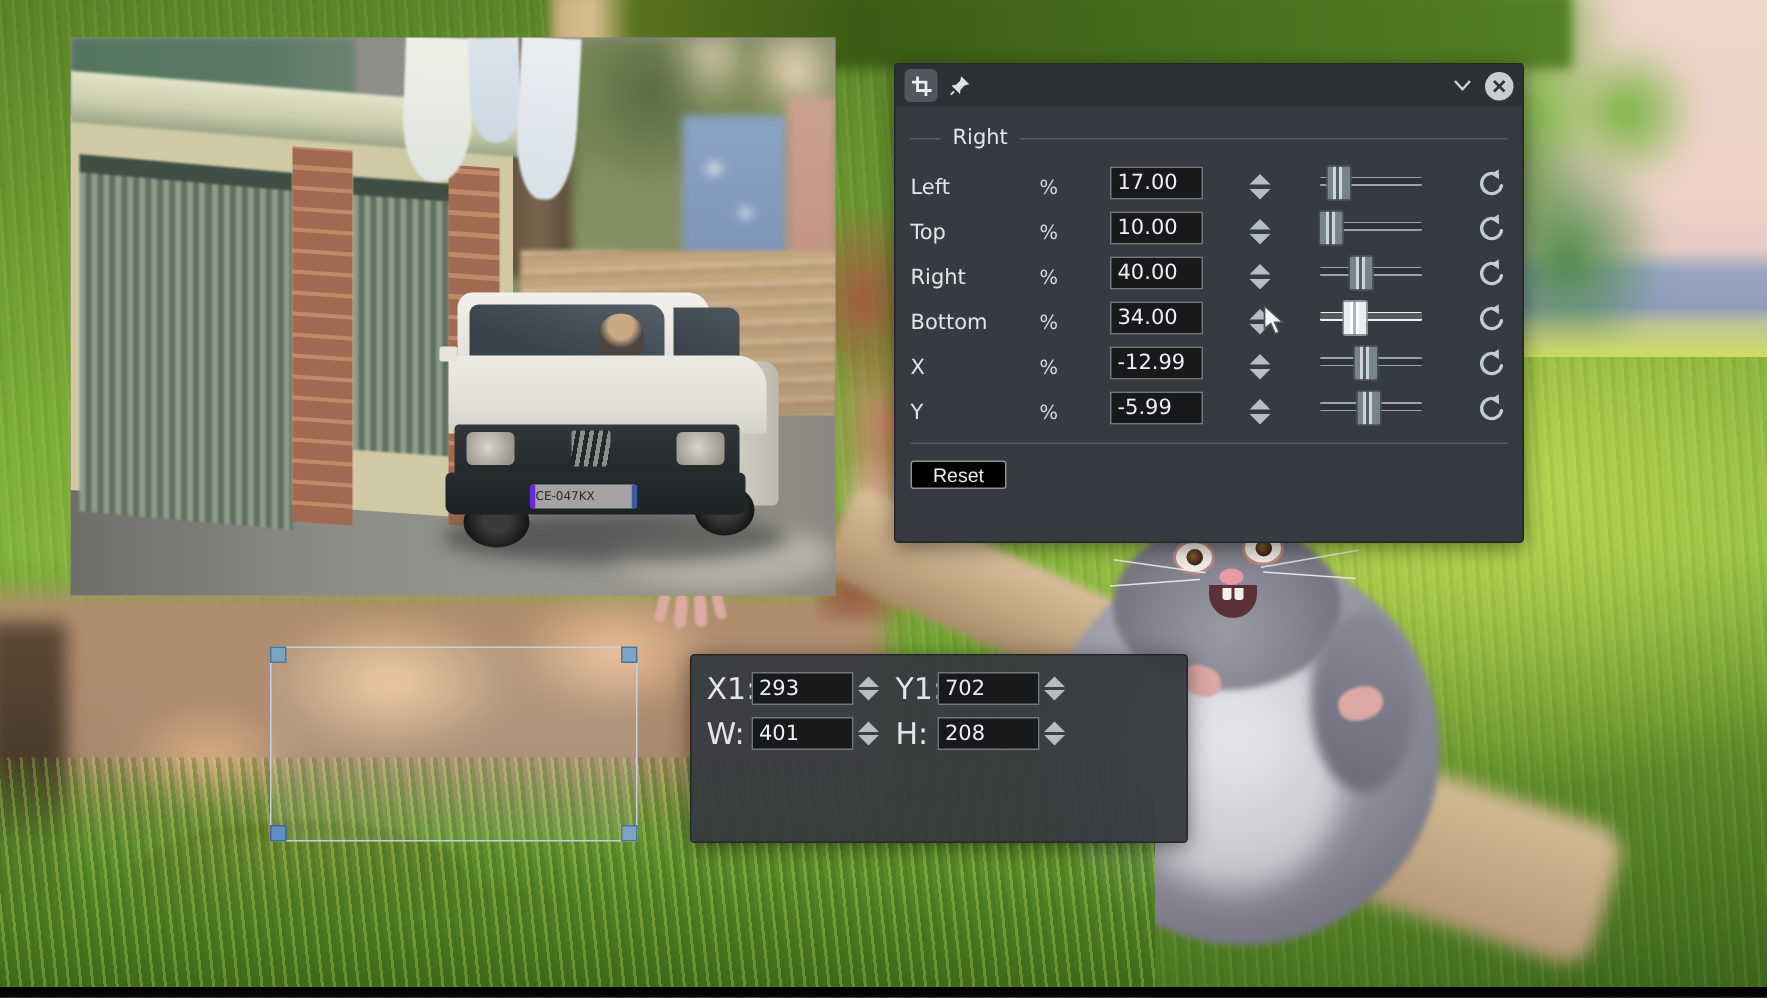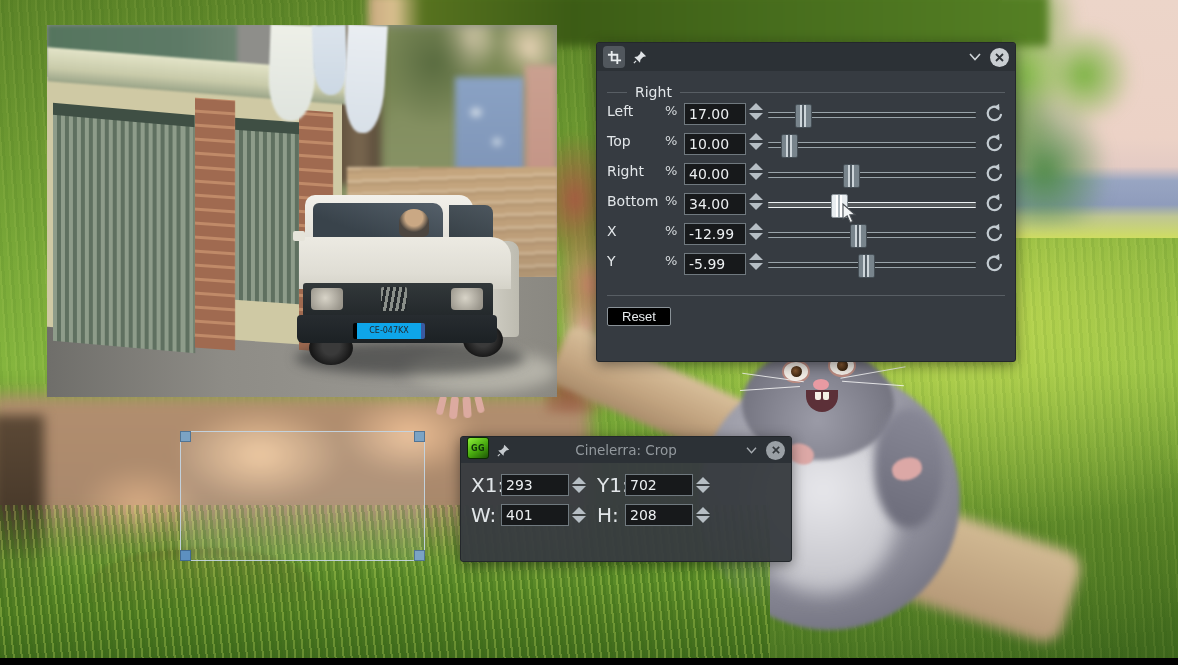--- a/index.html
+++ b/index.html
@@ -158,23 +158,23 @@
   .car-side{left:428px;top:216px;width:44px;height:96px;border-radius:0 10px 4px 0;
     background:linear-gradient(90deg,#d8d6cc,#bdbbb0);}
   .car-grille{left:256px;top:258px;width:190px;height:34px;border-radius:3px;
     background:linear-gradient(180deg,#32383a,#23282b);}
   .car-light{top:263px;width:32px;height:22px;border-radius:4px;background:radial-gradient(circle at 45% 45%,#d8d4c8,#9a968c 80%);}
   .cl-l{left:264px;} .cl-r{left:404px;}
   .car-fiat{left:334px;top:262px;width:26px;height:24px;
     background:repeating-linear-gradient(100deg,#8a8f8a 0 3px,#23282b 3px 6px);border-radius:2px;}
   .car-bumper{left:250px;top:290px;width:200px;height:28px;border-radius:4px 4px 6px 6px;
     background:linear-gradient(180deg,#272c30,#1c2124);}
-  .car-plate{left:306px;top:298px;width:64px;height:16px;border-radius:2px;background:#0ea5e9;
-    border-left:4px solid #000000;border-right:4px solid #3a5aa0;
-    font-size:8px;line-height:16px;text-align:center;color:#23282e;letter-spacing:0;}
+  .car-plate{left:306px;top:298px;width:64px;height:16px;border-radius:2px;background:#a3a3a3;
+    border-left:4px solid #6d28d9;border-right:4px solid #3a5aa0;
+    font-size:8px;line-height:16px;text-align:left;color:#23282e;letter-spacing:0;}
   .car-wheel{background:radial-gradient(circle at 50% 45%,#3a3a3a 30%,#181818 70%);border-radius:50%;}
   .cw-l{left:262px;top:306px;width:44px;height:34px;}
   .cw-r{left:416px;top:298px;width:40px;height:34px;}
   .car-mirror{left:246px;top:206px;width:12px;height:10px;background:#e6e4da;border-radius:2px;}
 
   
   .crop-rect{left:180px;top:431px;width:243px;height:128px;
     border:1px solid rgba(195,212,226,.95);background:rgba(235,243,250,.10);}
   .crop-handle{position:absolute;width:9px;height:9px;background:#7ba3c4;border:1px solid rgba(30,60,90,.45);}
   .ch-tl{left:-1px;top:-1px;} .ch-tr{right:-1px;top:-1px;}
@@ -198,21 +198,21 @@
   .chev{display:flex;}
   .closebtn{width:19px;height:19px;border-radius:50%;background:#c9ced2;display:flex;align-items:center;justify-content:center;}
   .dlg2 .closebtn{background:#9aa0a5;}
 
   .dlg-body{position:relative;padding:6px 10px 0 10px;}
   .legend{display:flex;align-items:center;height:18px;margin:6px 0 2px 0;}
   .legend .seg{height:1px;background:#585e64;}
   .legend .seg.l{width:20px;}
   .legend .seg.r{flex:1;}
   .legend .ltext{padding:0 8px;font-size:14px;color:#e2e6e9;}
-  .row{display:flex;align-items:flex-start;height:30px;}
+  .row{display:flex;align-items:flex-end;height:30px;gap:28px;}
   .rlabel{width:58px;font-size:14px;}
   .runit{width:19px;font-size:13px;color:#d6dadd;}
   .spinval{width:52px;height:20px;background:#17191b;border:1px solid #70797f;color:#eceff1;
     font-size:14px;font-family:"DejaVu Sans","Liberation Sans",sans-serif;padding:0 4px;}
   .stepper{display:flex;flex-direction:column;justify-content:center;gap:3px;margin:0 4px 0 3px;width:15px;}
   .tri{width:0;height:0;border-left:7px solid transparent;border-right:7px solid transparent;}
   .tri.up{border-bottom:7px solid #b6bec4;}
   .tri.down{border-top:7px solid #b6bec4;}
   .slider{position:relative;flex:1;height:24px;margin-right:8px;}
   .strack{position:absolute;left:0;right:0;top:9px;height:6px;
@@ -482,42 +482,20 @@
       </svg>
     </span>
   </div>
         </div>
       <div class="hsep"></div>
       <button class="btn reset-btn">Reset</button>
     </div>
   </div>
 
   <div class="dlg dlg2">
-    <div class="titlebar">
-      <span class="ggbtn">GG</span>
-      <span class="pin">
-        <svg width="13" height="13" viewBox="0 0 16 16">
-          <path d="M9 1 L15 7 L11.5 8 L8.5 11 L8 14.5 L1.5 8 L5 7.5 L8 4.5 Z" fill="#c6cbcf"></path>
-          <path d="M3.5 12.5 L1 15" stroke="#c6cbcf" stroke-width="1.4"></path>
-        </svg>
-      </span>
-      <span class="tb-title">Cinelerra: Crop</span>
-      <span class="tb-right">
-        <span class="chev">
-          <svg width="13" height="9" viewBox="0 0 14 10">
-              <path d="M2 2 L7 7.5 L12 2" fill="none" stroke="#a8adb2" stroke-width="1.5"></path>
-            </svg>
-        </span>
-        <span class="closebtn">
-          <svg width="10" height="10" viewBox="0 0 11 11">
-              <path d="M2 2 L9 9 M9 2 L2 9" stroke="#33383c" stroke-width="1.8"></path>
-            </svg>
-        </span>
-      </span>
-    </div>
     <div class="d2-grid">
       <span class="d2-lab">X1:</span>
       <span class="d2-cell">
         <input class="spinval" value="293" style="">
         <span class="stepper">
             <span class="tri up"></span>
             <span class="tri down"></span>
           </span>
       </span>
       <span class="d2-lab">Y1:</span>

